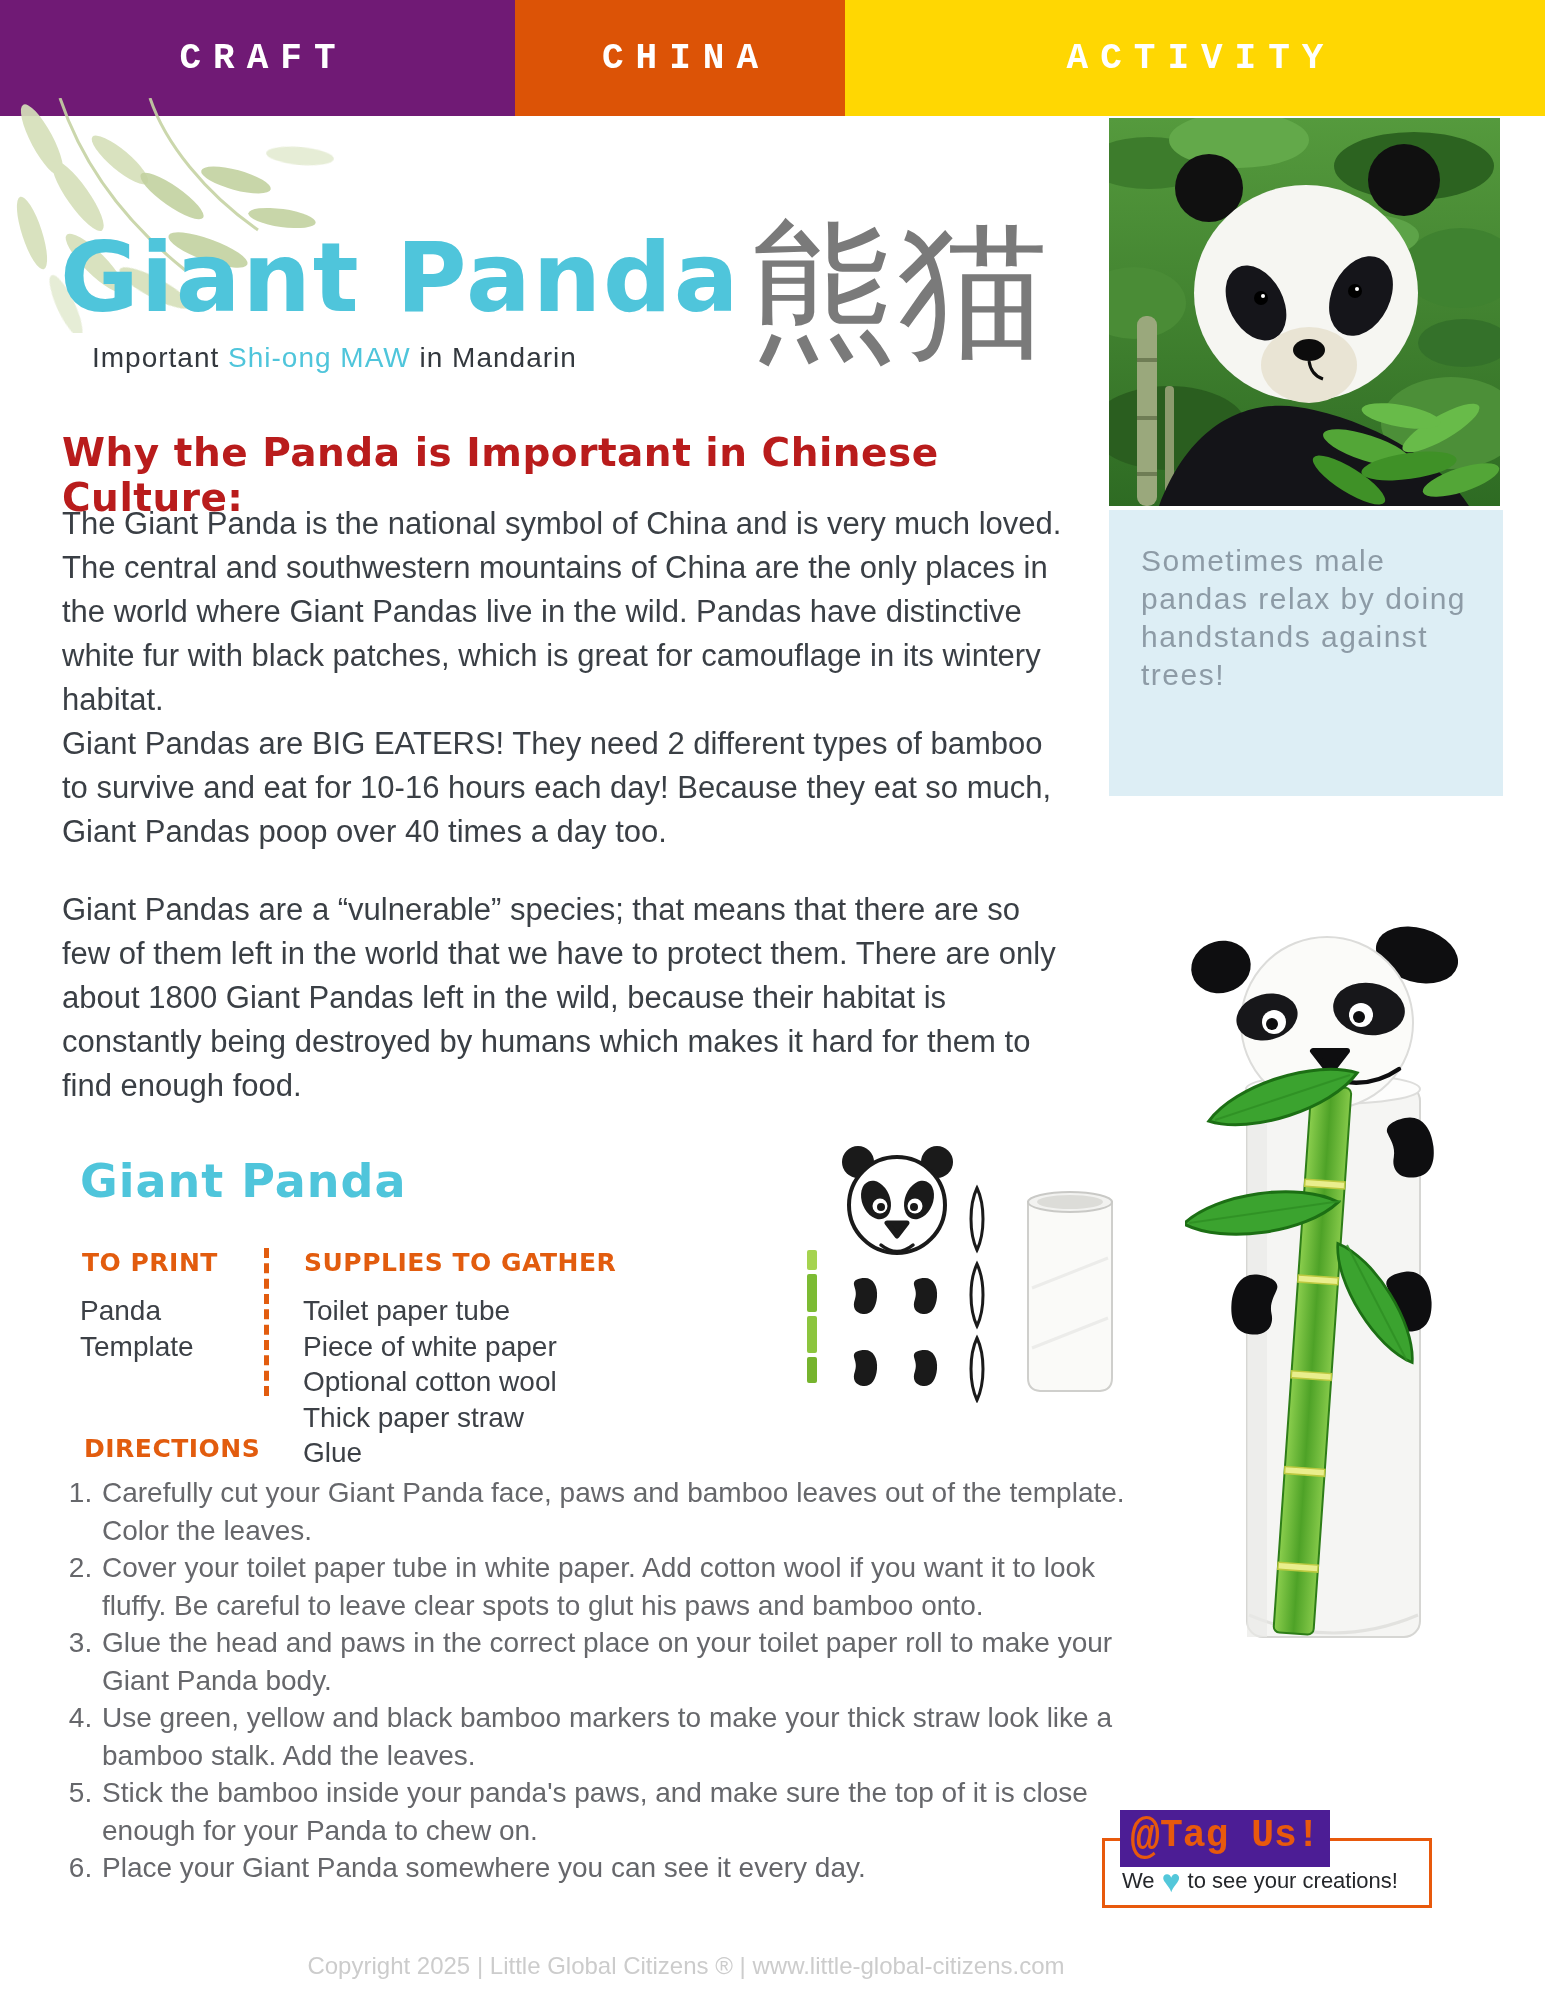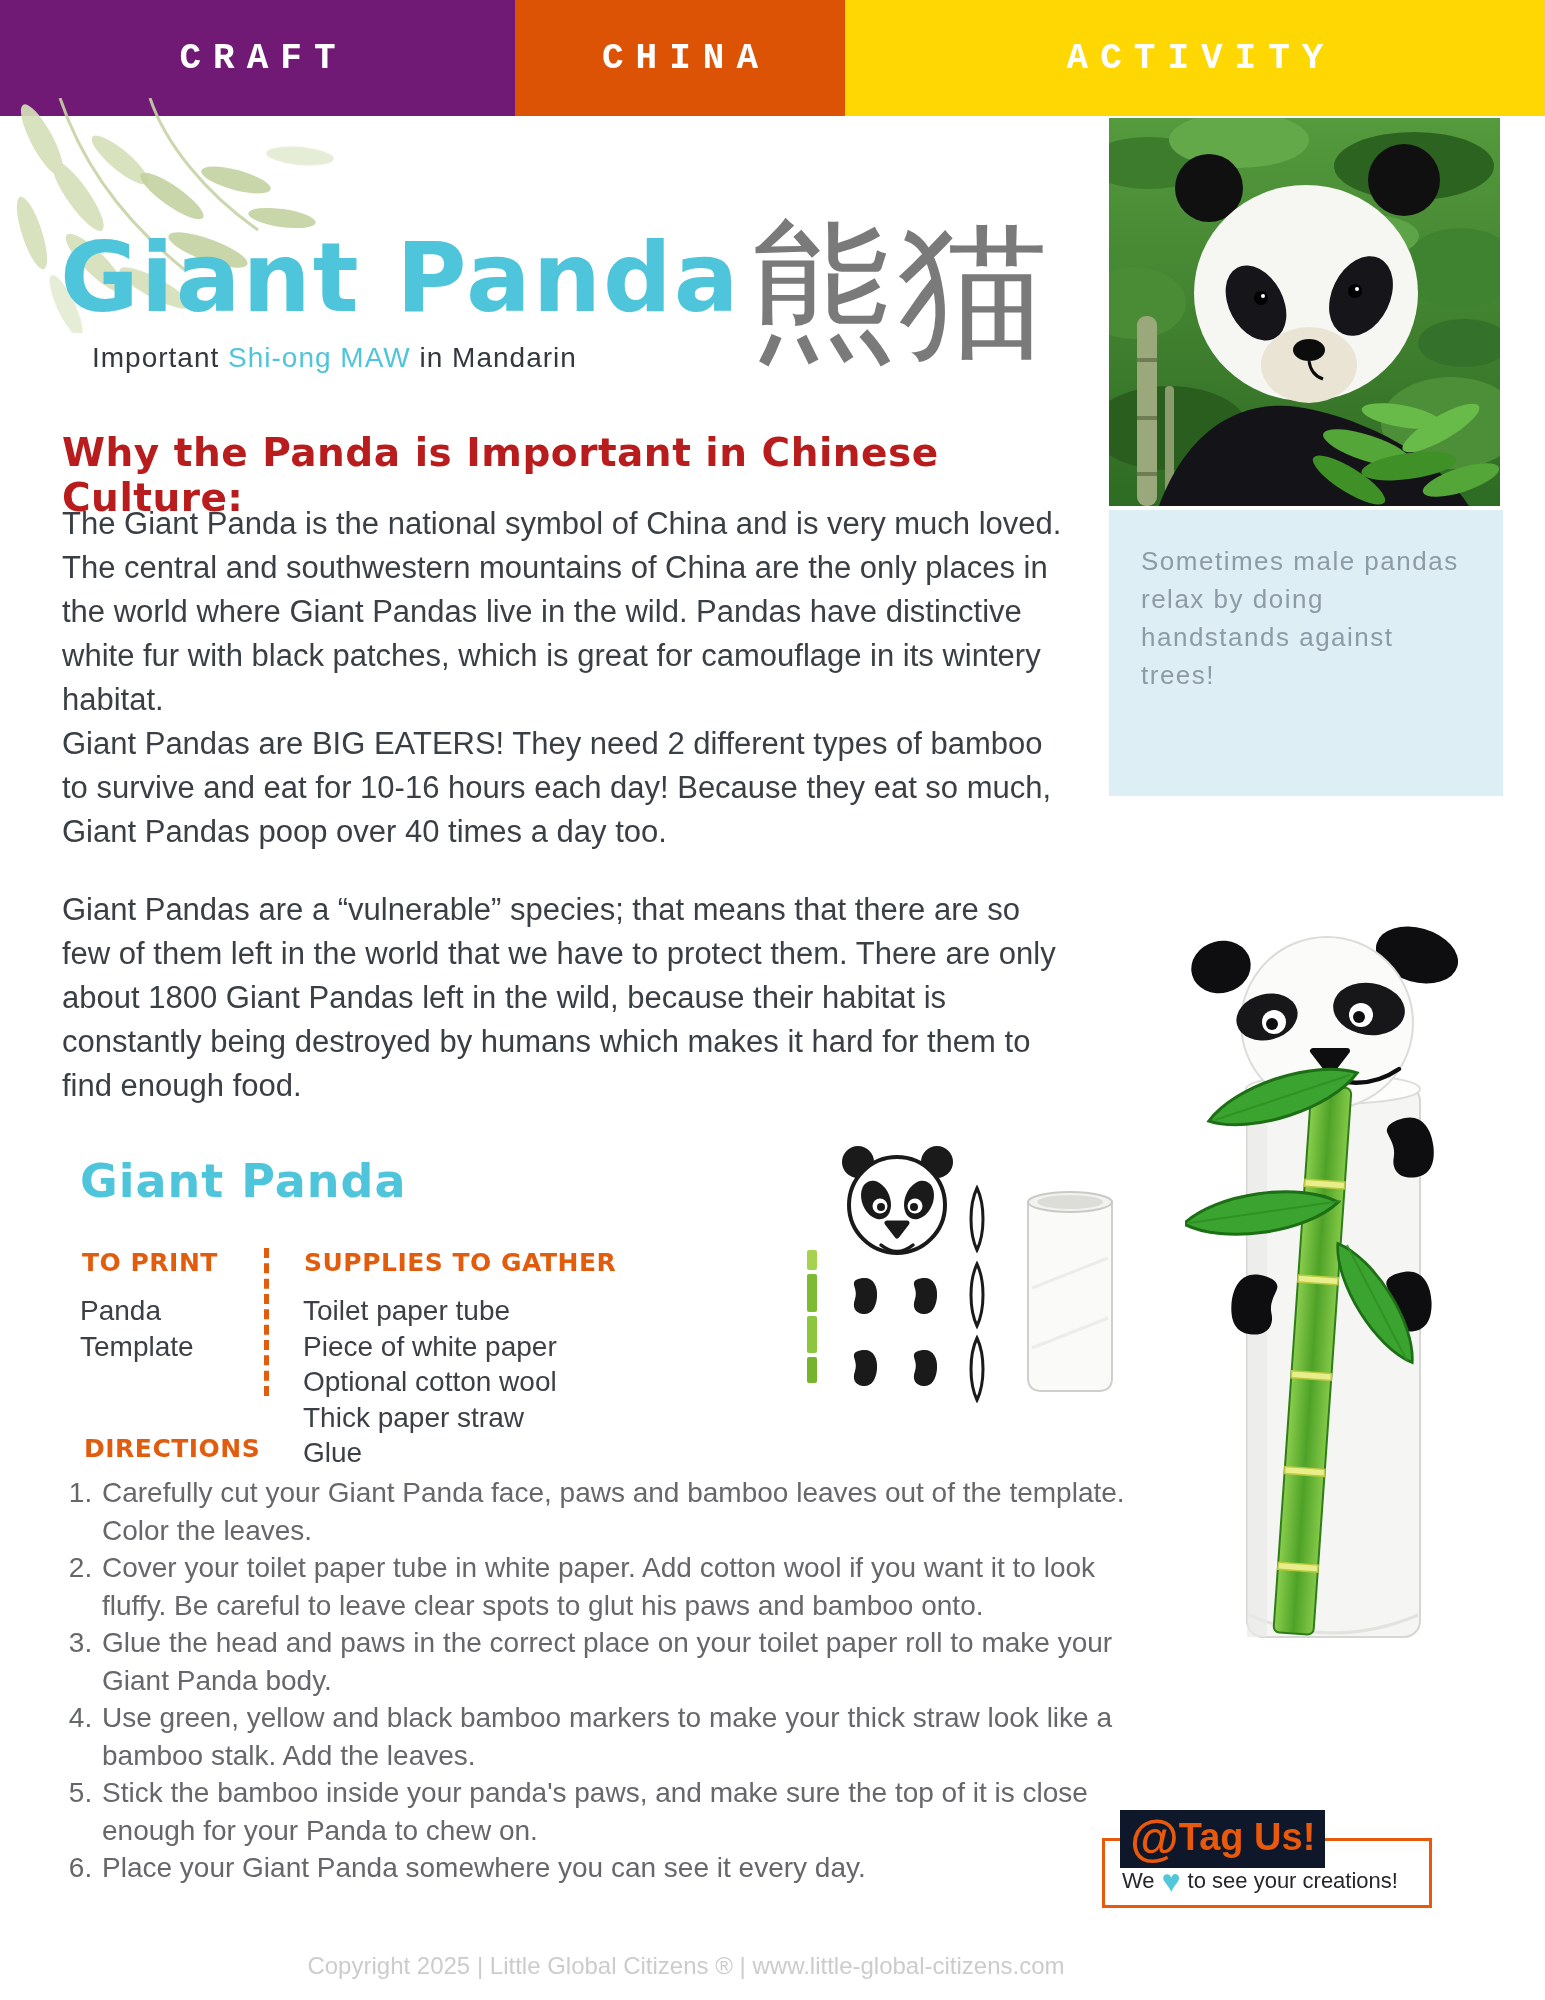--- a/index.html
+++ b/index.html
@@ -39,21 +39,21 @@
   .body-par{width:1002px;font-size:31px;line-height:44px;color:#3a3f45;white-space:pre-line;}
   .par1{left:62px;top:502px;}
   .par2{left:62px;top:888px;}
 
   
   .photo-frame{left:1109px;top:118px;width:391px;height:388px;}
   .caption-box{
     left:1109px;top:510px;width:394px;height:286px;background:#ddeef5;
     box-sizing:border-box;padding:32px 28px 0 32px;
   }
-  .caption-text{font-size:26px;line-height:38px;color:#8d9ba6;letter-spacing:1.5px;}
+  .caption-text{font-size:30px;line-height:38px;color:#8d9ba6;letter-spacing:1.5px;}
 
   
   .craft-heading{
     left:80px;top:1154px;font-size:46px;font-weight:bold;color:#4fc5db;
     font-family:"DejaVu Sans", sans-serif;letter-spacing:1px;
   }
   .sec-label{font-size:25px;font-weight:bold;color:#e25c0e;letter-spacing:0.5px;
     font-family:"DejaVu Sans", sans-serif;}
   .lbl-toprint{left:82px;top:1248px;}
   .lbl-supplies{left:304px;top:1248px;}
@@ -67,22 +67,22 @@
   ol.directions{
     left:62px;top:1474px;width:1040px;margin:0;padding:0 0 0 38px;
     font-size:28px;line-height:37.5px;color:#66676b;
   }
   ol.directions li{margin:0;padding-left:2px;}
 
   
   .tagus-box{left:1102px;top:1838px;width:330px;height:70px;border:3px solid #e8590c;
     background:#ffffff;box-sizing:border-box;}
   .tagus-label{
-    left:1120px;top:1810px;background:#0f172a;padding:0 10px;color:#e8590c;
-    font-size:38px;font-weight:bold;font-family:Liberation Sans, sans-serif;white-space:nowrap;
+    left:1120px;top:1810px;background:#4c1d95;padding:0 10px;color:#e8590c;
+    font-size:38px;font-weight:bold;font-family:Liberation Mono, monospace;white-space:nowrap;
   }
   .tagus-label .at{font-size:50px;vertical-align:-6px;}
   .tagus-msg{left:1122px;top:1863px;font-size:22px;color:#25272b;white-space:nowrap;}
   .tagus-msg .heart{color:#53c7da;font-size:32px;vertical-align:-4px;margin:0 7px;}
 
   
   .footer{left:0;top:1952px;width:1372px;text-align:center;font-size:24px;color:#cccccc;}
 </style>
 </head>
 <body>

